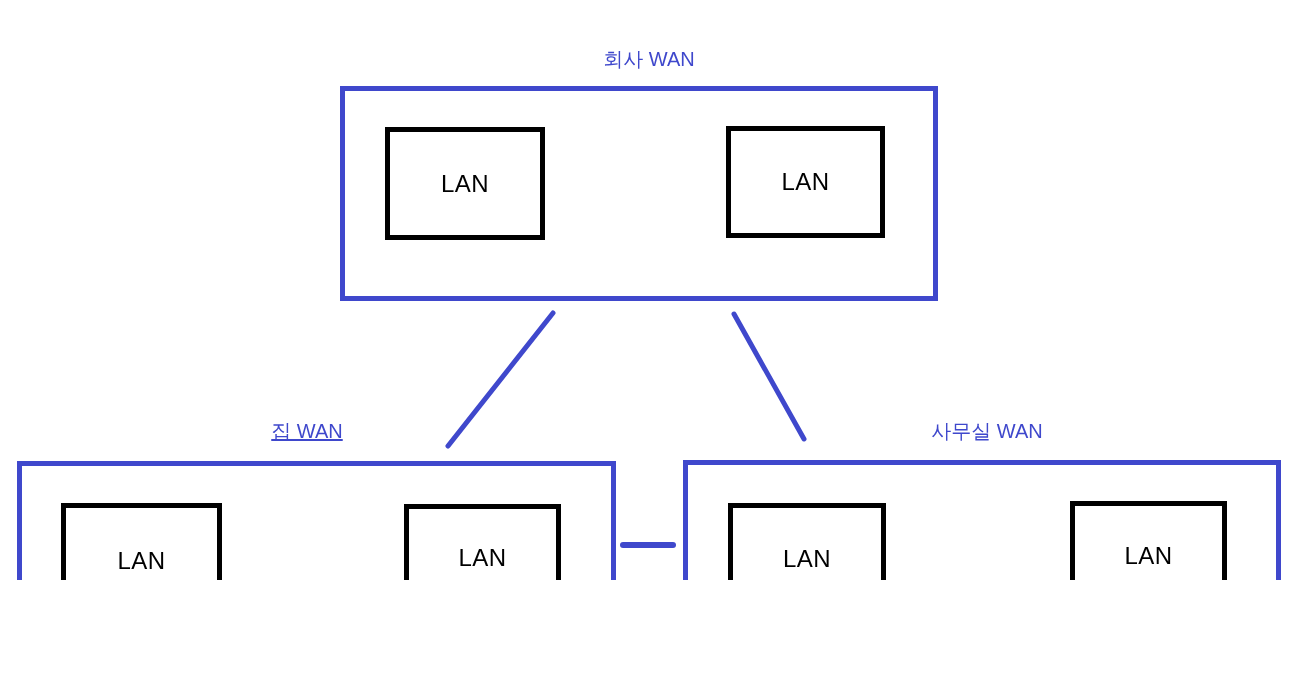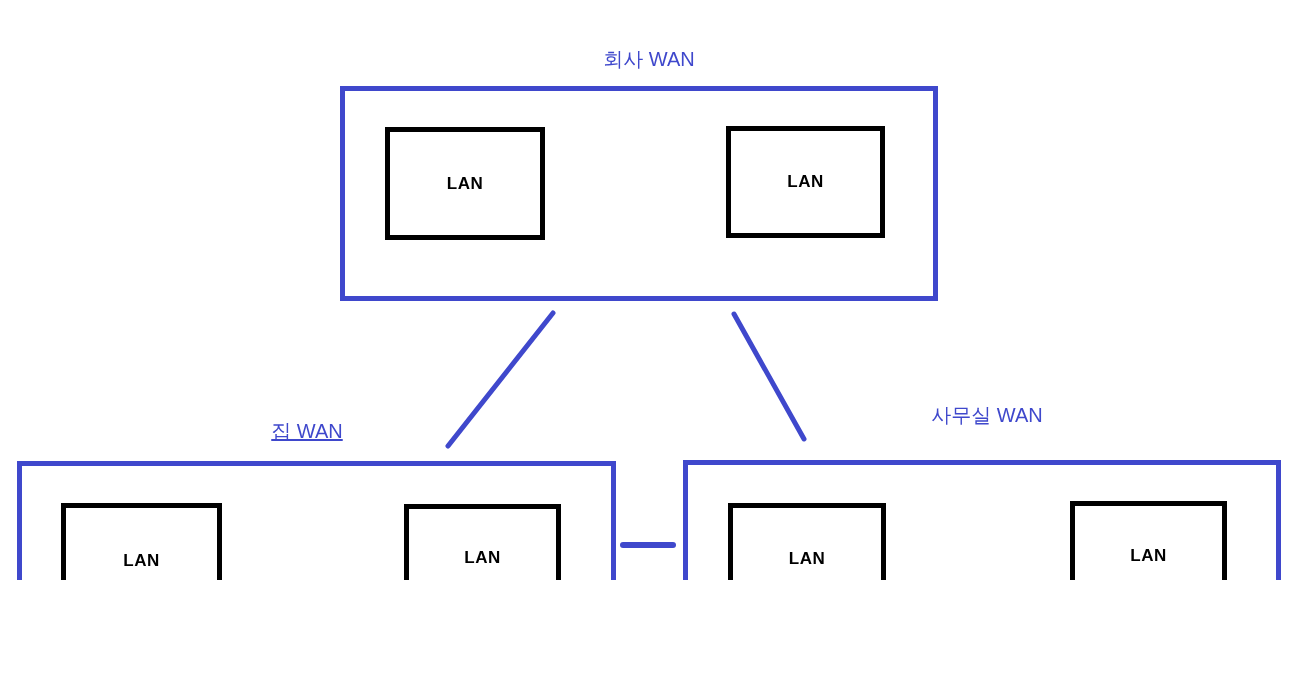--- a/index.html
+++ b/index.html
@@ -25,23 +25,22 @@
     position: absolute;
     box-sizing: border-box;
     border: 5px solid var(--lan-border, #000000);
     background: #ffffff;
     display: flex;
     align-items: center;
     justify-content: center;
   }
   .lan-label {
     color: var(--lan-text, #000000);
-    font-size: 17px;
+    font-size: 24px;
     letter-spacing: 0.5px;
-    font-weight: bold;
   }
   .wan-label {
     position: absolute;
     width: 200px;
     text-align: center;
     color: var(--label-text, #3F48CC);
     font-size: 20px;
     white-space: nowrap;
   }
   #wires {
@@ -59,21 +58,21 @@
   
   #lan-company-1 { left: 385px;  top: 127px; width: 160px; height: 113px; }
   #lan-company-2 { left: 726px;  top: 126px; width: 159px; height: 112px; }
   #lan-home-1    { left: 61px;   top: 503px; width: 161px; height: 116px; }
   #lan-home-2    { left: 404px;  top: 504px; width: 157px; height: 108px; }
   #lan-office-1  { left: 728px;  top: 503px; width: 158px; height: 112px; }
   #lan-office-2  { left: 1070px; top: 501px; width: 157px; height: 109px; }
   
   #label-company { left: 549px; top: 46px;  }
   #label-home    { left: 207px; top: 418px; text-decoration: underline; }
-  #label-office  { left: 887px; top: 402px; }
+  #label-office  { left: 887px; top: 418px; }
 </style>
 </head>
 <body>
 
 <div id="canvas">
 
   <svg id="wires" viewBox="0 0 1305 688" xmlns="http://www.w3.org/2000/svg">
     <line x1="553" y1="313" x2="448" y2="446" class="wire" stroke-width="5" stroke-linecap="round" stroke="#3F48CC"></line>
     <line x1="734" y1="314" x2="804" y2="439" class="wire" stroke-width="5" stroke-linecap="round" stroke="#3F48CC"></line>
     <line x1="623" y1="545" x2="673" y2="545" class="wire" stroke-width="6" stroke-linecap="round" stroke="#3F48CC"></line>

